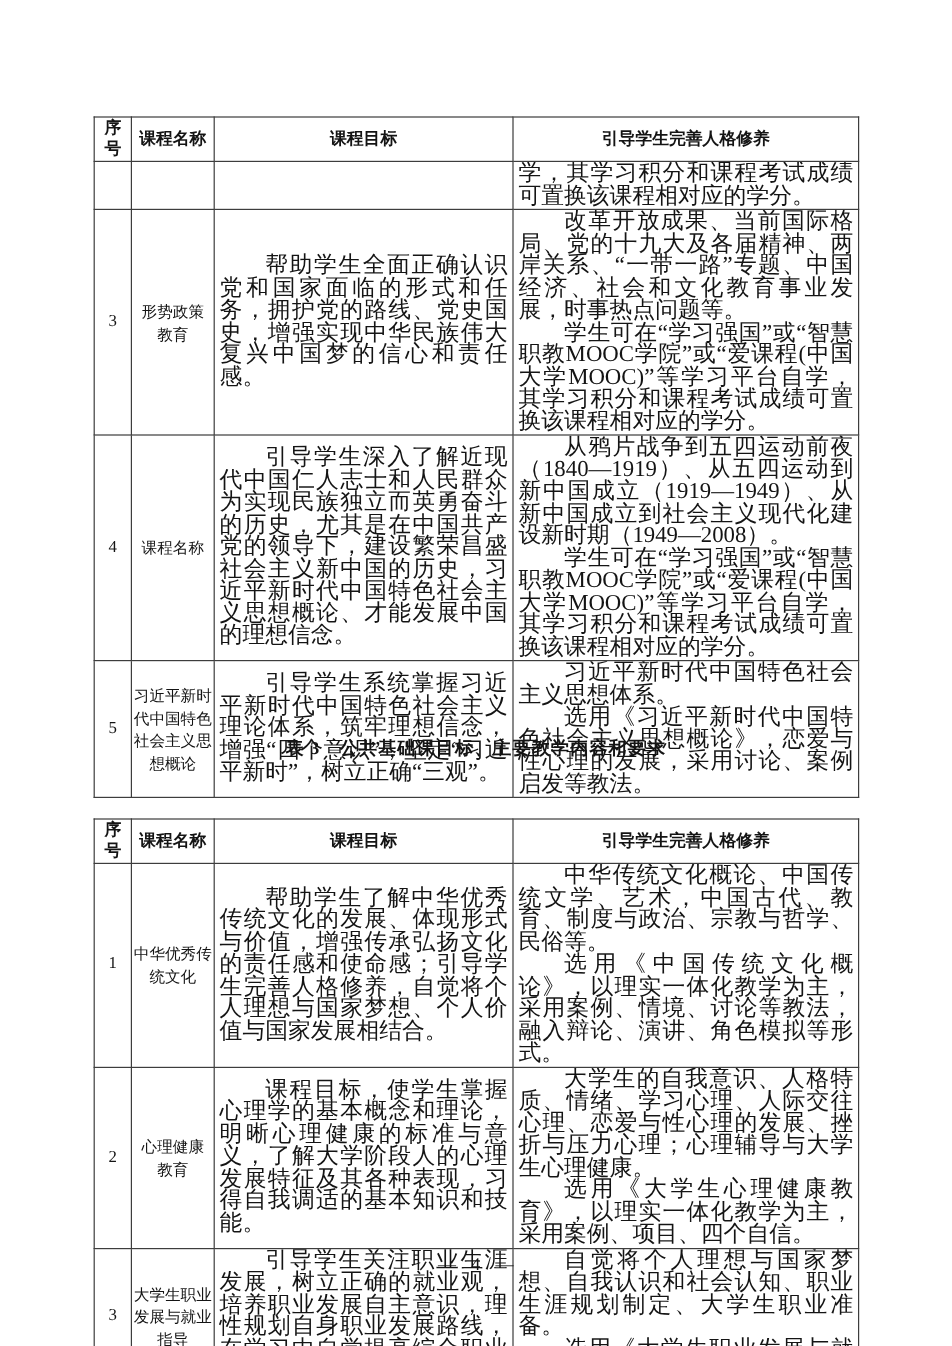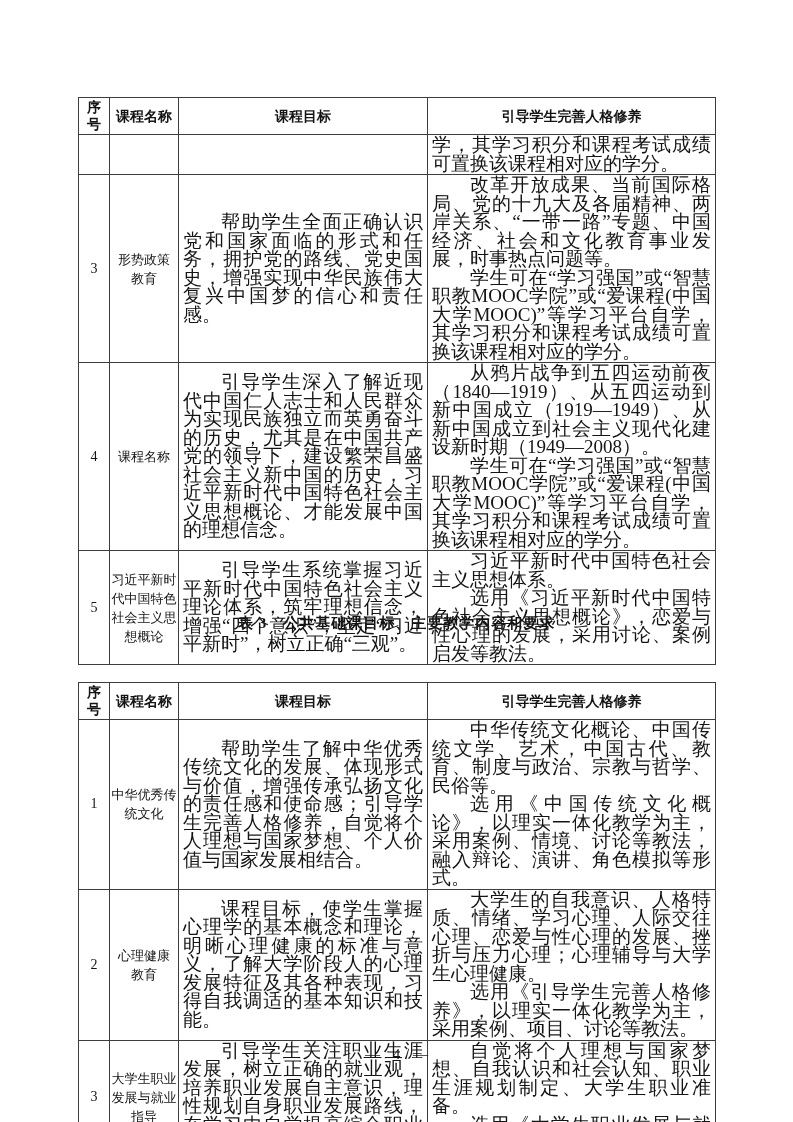--- a/index.html
+++ b/index.html
@@ -178,21 +178,21 @@
 
       <tr style="height:113px">
         <td class="no-cell">2</td>
         <td class="name-cell">心理健康
 教育</td>
         <td class="goal-cell">
           <p>课程目标，使学生掌握心理学的基本概念和理论，明晰心理健康的标准与意义，了解大学阶段人的心理发展特征及其各种表现，习得自我调适的基本知识和技能。</p>
         </td>
         <td class="content-cell">
           <p>大学生的自我意识、人格特质、情绪、学习心理、人际交往心理、恋爱与性心理的发展、挫折与压力心理；心理辅导与大学生心理健康。</p>
-          <p>选用《引导学生完善人格修养》，以理实一体化教学为主，采用案例、项目、讨论等教法。</p>
+          <p>选用《大学生心理健康教育》，以理实一体化教学为主，采用案例、项目、四个自信。</p>
         </td>
       </tr>
 
       <tr style="height:79px">
         <td class="no-cell">3</td>
         <td class="name-cell">大学生职业
 发展与就业
 指导</td>
         <td class="goal-cell">
           <p>引导学生关注职业生涯发展，树立正确的就业观，培养职业发展自主意识，理性规划自身职业发展路线，在学习中自觉提高综合职业能力。</p>

